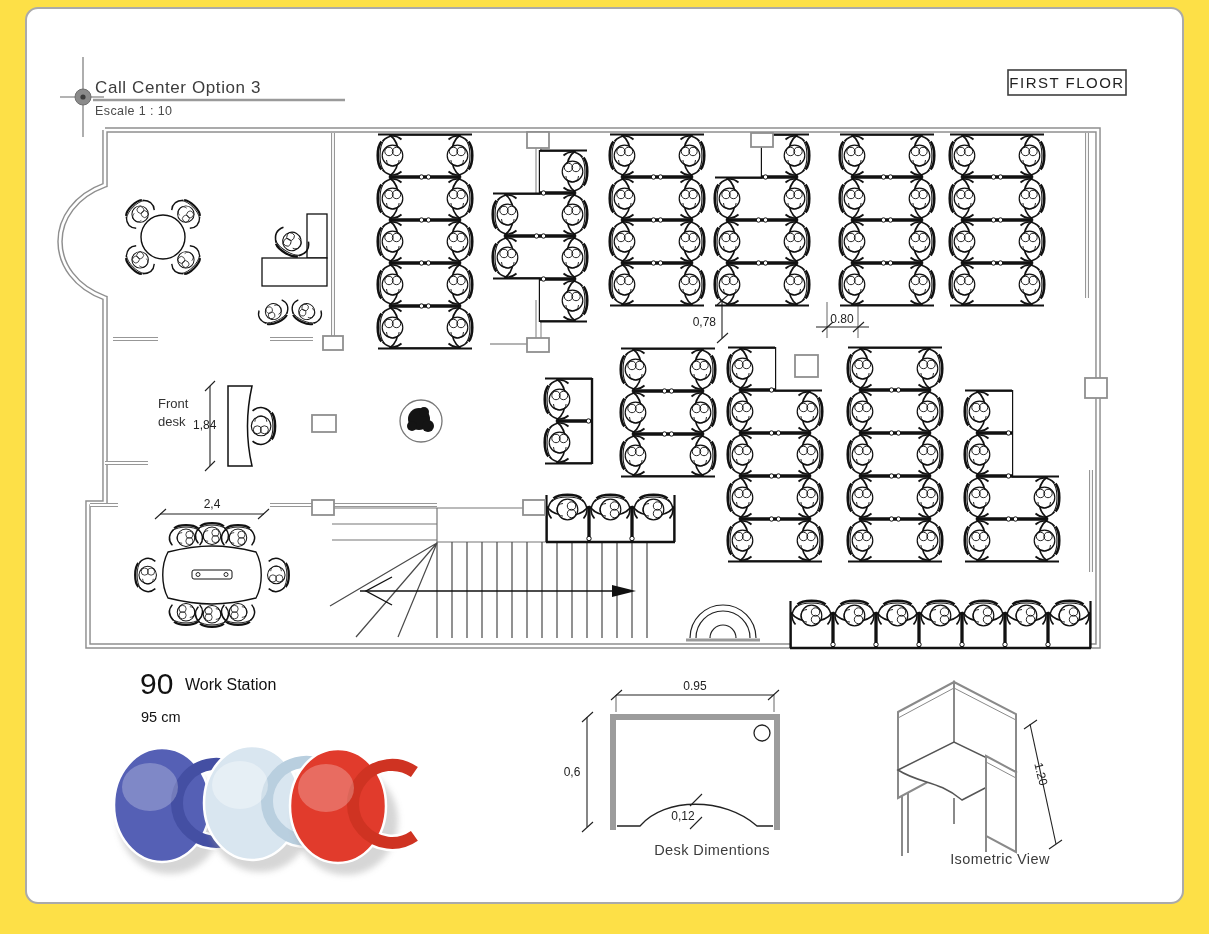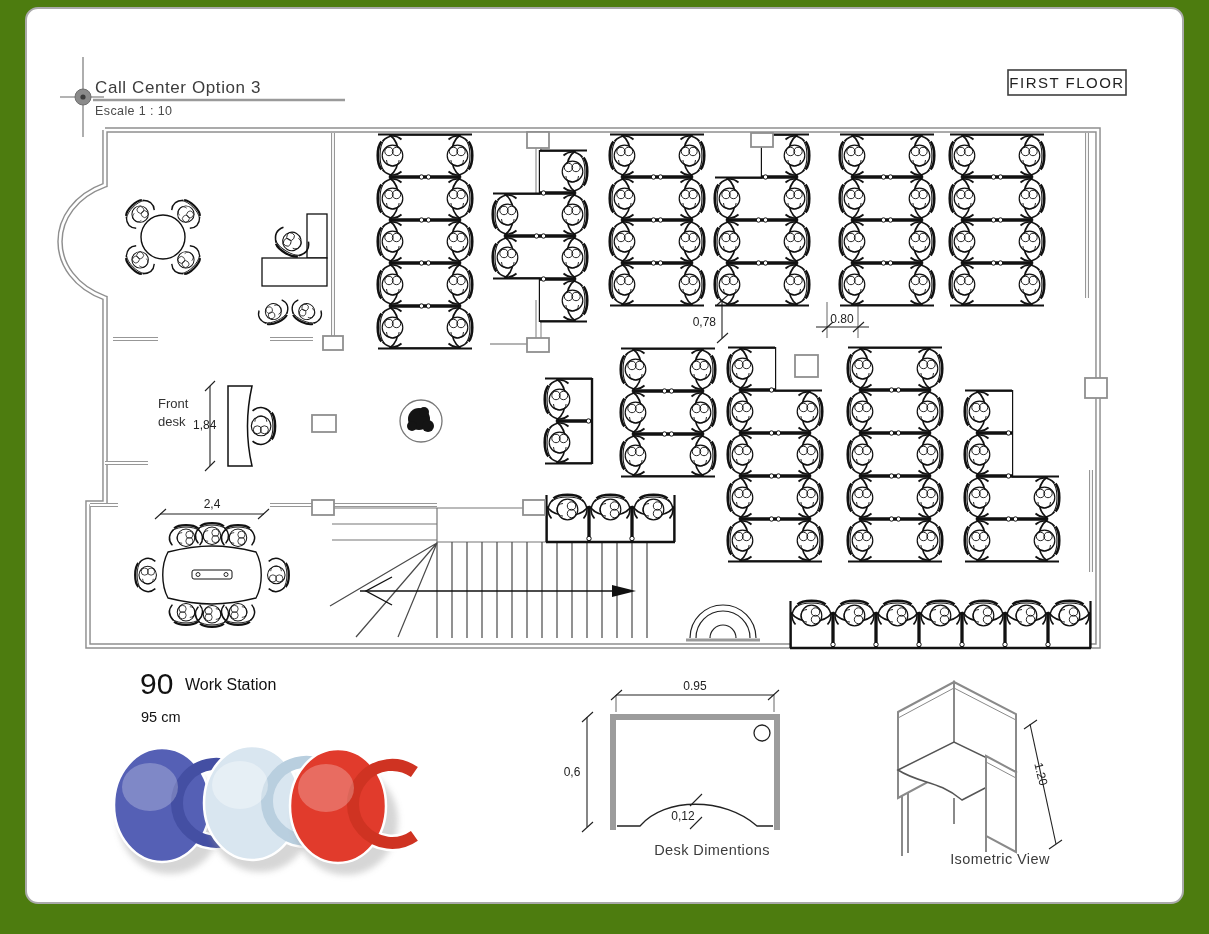--- a/index.html
+++ b/index.html
@@ -1,16 +1,16 @@
 <!DOCTYPE html>
 <html><head>
 <meta charset="utf-8">
 <style>
   html,body{margin:0;padding:0;background:#fff;}
-  .page{position:relative;width:1209px;height:934px;background:#4d7c0f;overflow:hidden;
+  .page{position:relative;width:1209px;height:934px;background:#fde047;overflow:hidden;
         font-family:"Liberation Sans", sans-serif;}
   svg text{font-family:"Liberation Sans", sans-serif;fill:#2b2b2b;}
   .t-title{font-size:17px;letter-spacing:.6px;fill:#3c3c3c;}
   .t-scale{font-size:12.5px;letter-spacing:.4px;fill:#4a4a4a;}
   .t-floor{font-size:15px;letter-spacing:1.5px;fill:#222;}
   .t-dim{font-size:12px;fill:#222;}
   .t-label{font-size:13px;fill:#333;}
   .t-big{font-size:30px;fill:#111;}
   .t-ws{font-size:16px;fill:#111;}
   .t-cm{font-size:14.5px;fill:#111;}

